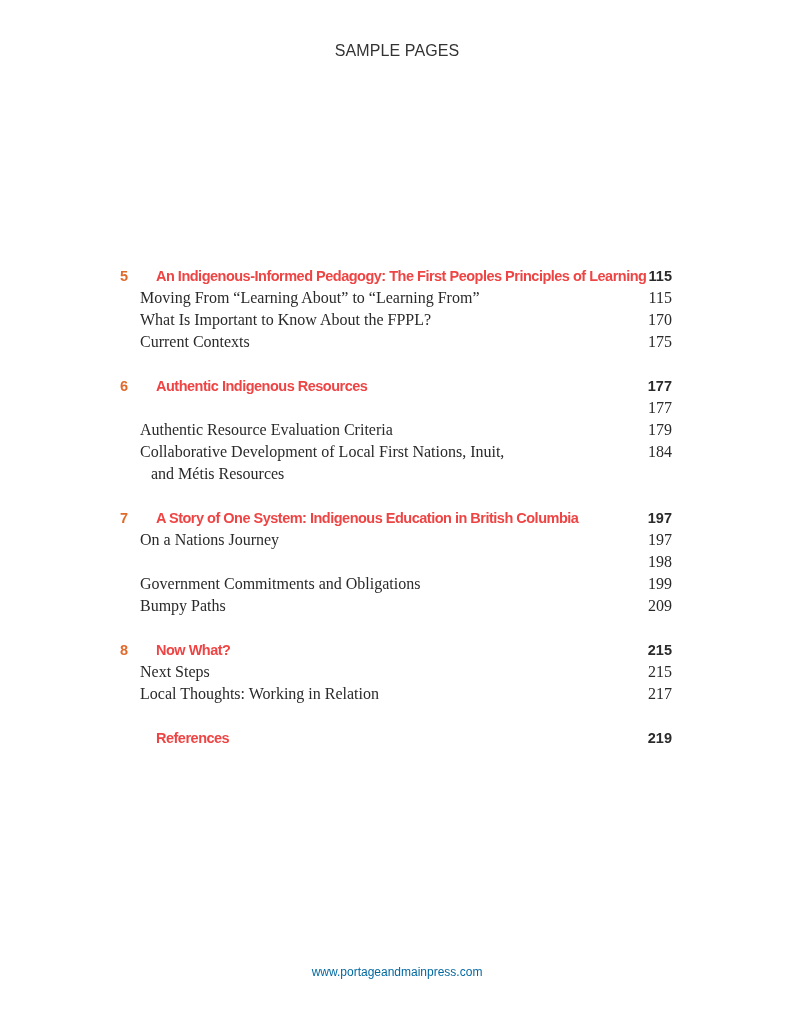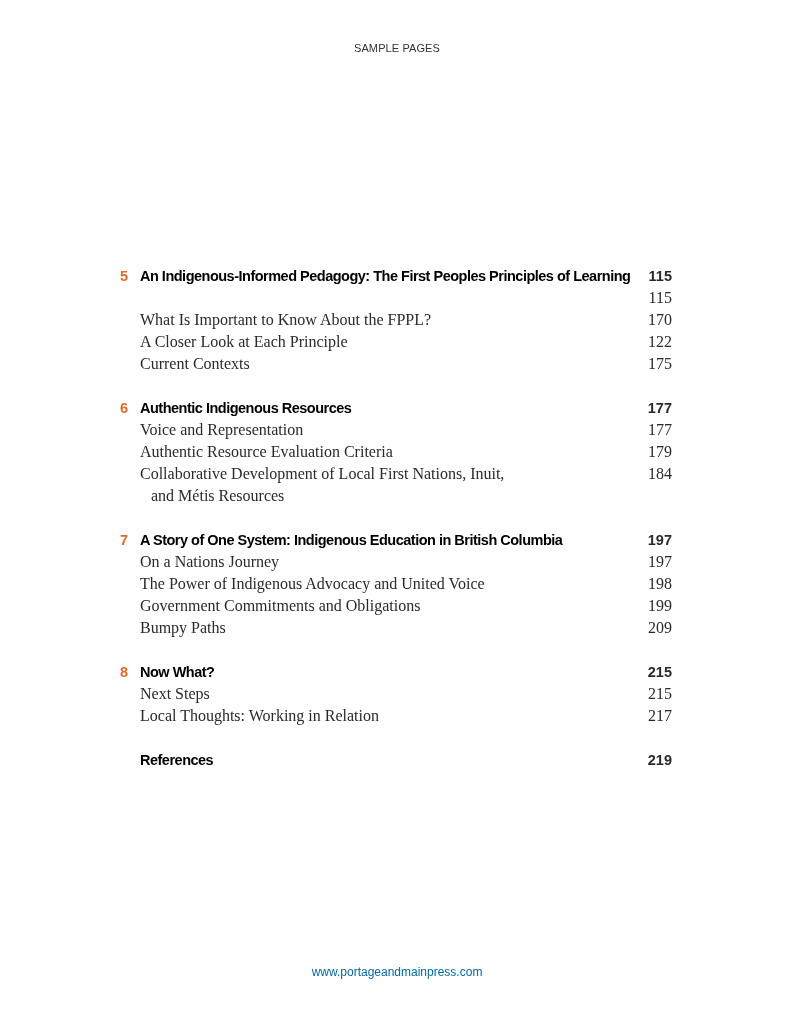--- a/index.html
+++ b/index.html
@@ -1,28 +1,28 @@
 <!DOCTYPE html>
 <html><head>
 <meta charset="utf-8">
 <style>
   html, body { margin: 0; padding: 0; background: #ffffff; }
   body { width: 794px; height: 1024px; position: relative; overflow: hidden; color: #222; }
   .header { position: absolute; top: 42px; left: 0; width: 794px; text-align: center;
-    font-family: "Liberation Sans", sans-serif; font-size: 11px; color: #333; letter-spacing: 0.1px; }
+    font-family: "Liberation Sans", sans-serif; font-size: 16px; color: #333; letter-spacing: 0.1px; }
   .footer { position: absolute; top: 965px; left: 0; width: 794px; text-align: center;
     font-family: "Liberation Sans", sans-serif; font-size: 12px; color: #0369a1; }
   .toc { position: absolute; left: 120px; top: 265px; width: 552px; }
   .chapter { margin-bottom: 22px; }
   .row { position: relative; height: 22px; line-height: 22px; }
   .row.wrap { height: 44px; }
   .num { position: absolute; left: 0; top: 0; width: 14px;
     font-family: "Liberation Sans", sans-serif; font-weight: bold; font-size: 14.5px; color: #e06a2c; }
-  .ctitle { position: absolute; left: 20px; top: 0; font-family: "Liberation Sans", sans-serif;
-    font-weight: bold; font-size: 14.5px; color: #000000; letter-spacing: -0.5px; white-space: nowrap; }
+  .ctitle { position: absolute; left: 36px; top: 0; font-family: "Liberation Sans", sans-serif;
+    font-weight: bold; font-size: 14.5px; color: #ef4444; letter-spacing: -0.5px; white-space: nowrap; }
   .cpage { position: absolute; right: 0; top: 0; font-family: "Liberation Sans", sans-serif;
     font-weight: bold; font-size: 14.5px; color: #2a2a2a; }
   .stitle { position: absolute; left: 20px; top: 0; font-family: "Liberation Serif", serif;
     font-size: 16px; color: #2a2a2a; white-space: nowrap; }
   .stitle.multi { white-space: normal; width: 420px; line-height: 22px; font-family: Liberation Serif, serif; }
   .stitle .cont { display: block; padding-left: 11px; }
   .spage { position: absolute; right: 0; top: 0; font-family: "Liberation Serif", serif;
     font-size: 16px; color: #2a2a2a; }
 </style>
 </head>
@@ -32,44 +32,40 @@
 
 <div class="toc">
 
   <div class="chapter">
     <div class="row">
       <span class="num">5</span>
       <span class="ctitle">An Indigenous-Informed Pedagogy: The First Peoples Principles of Learning</span>
       <span class="cpage">115</span>
     </div>
     <div class="row">
+      <span class="stitle">Moving From “Learning About” to “Learning From”</span>
       <span class="spage">115</span>
     </div>
     <div class="row">
       <span class="stitle">What Is Important to Know About the FPPL?</span>
       <span class="spage">170</span>
-    </div>
-    <div class="row">
-      <span class="stitle">A Closer Look at Each Principle</span>
-      <span class="spage">122</span>
     </div>
     <div class="row">
       <span class="stitle">Current Contexts</span>
       <span class="spage">175</span>
     </div>
   </div>
 
   <div class="chapter">
     <div class="row">
       <span class="num">6</span>
       <span class="ctitle">Authentic Indigenous Resources</span>
       <span class="cpage">177</span>
     </div>
     <div class="row">
-      <span class="stitle">Voice and Representation</span>
       <span class="spage">177</span>
     </div>
     <div class="row">
       <span class="stitle">Authentic Resource Evaluation Criteria</span>
       <span class="spage">179</span>
     </div>
     <div class="row wrap">
       <span class="stitle multi">
         <span>Collaborative Development of Local First Nations, Inuit,</span>
         <span class="cont">and Métis Resources</span>
@@ -82,21 +78,20 @@
     <div class="row">
       <span class="num">7</span>
       <span class="ctitle">A Story of One System: Indigenous Education in British Columbia</span>
       <span class="cpage">197</span>
     </div>
     <div class="row">
       <span class="stitle">On a Nations Journey</span>
       <span class="spage">197</span>
     </div>
     <div class="row">
-      <span class="stitle">The Power of Indigenous Advocacy and United Voice</span>
       <span class="spage">198</span>
     </div>
     <div class="row">
       <span class="stitle">Government Commitments and Obligations</span>
       <span class="spage">199</span>
     </div>
     <div class="row">
       <span class="stitle">Bumpy Paths</span>
       <span class="spage">209</span>
     </div>

